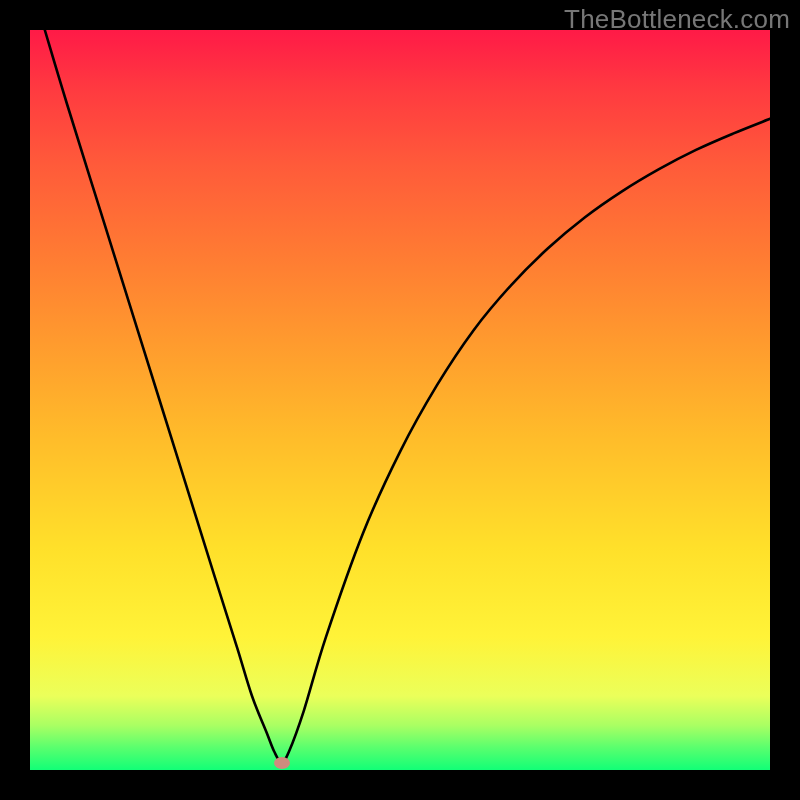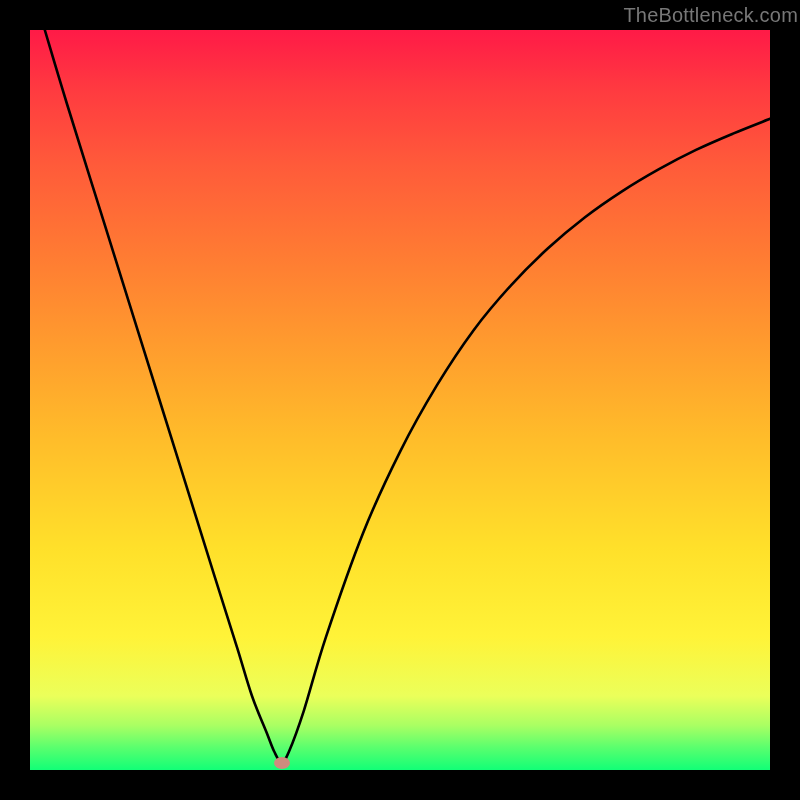--- a/index.html
+++ b/index.html
@@ -15,23 +15,23 @@
     position: absolute;
     top: 0;
     left: 0;
     width: 800px;
     height: 800px;
     background: #000;
   }
   .watermark {
     position: absolute;
     top: 4px;
-    right: 2px;
+    right: 10px;
     color: #777;
-    font-size: 20px;
+    font-size: 26px;
     font-weight: 500;
     user-select: none;
     letter-spacing: 0.2px;
     text-align: center;
   }
   .plot {
     position: absolute;
     top: 30px;
     left: 30px;
     width: 740px;

